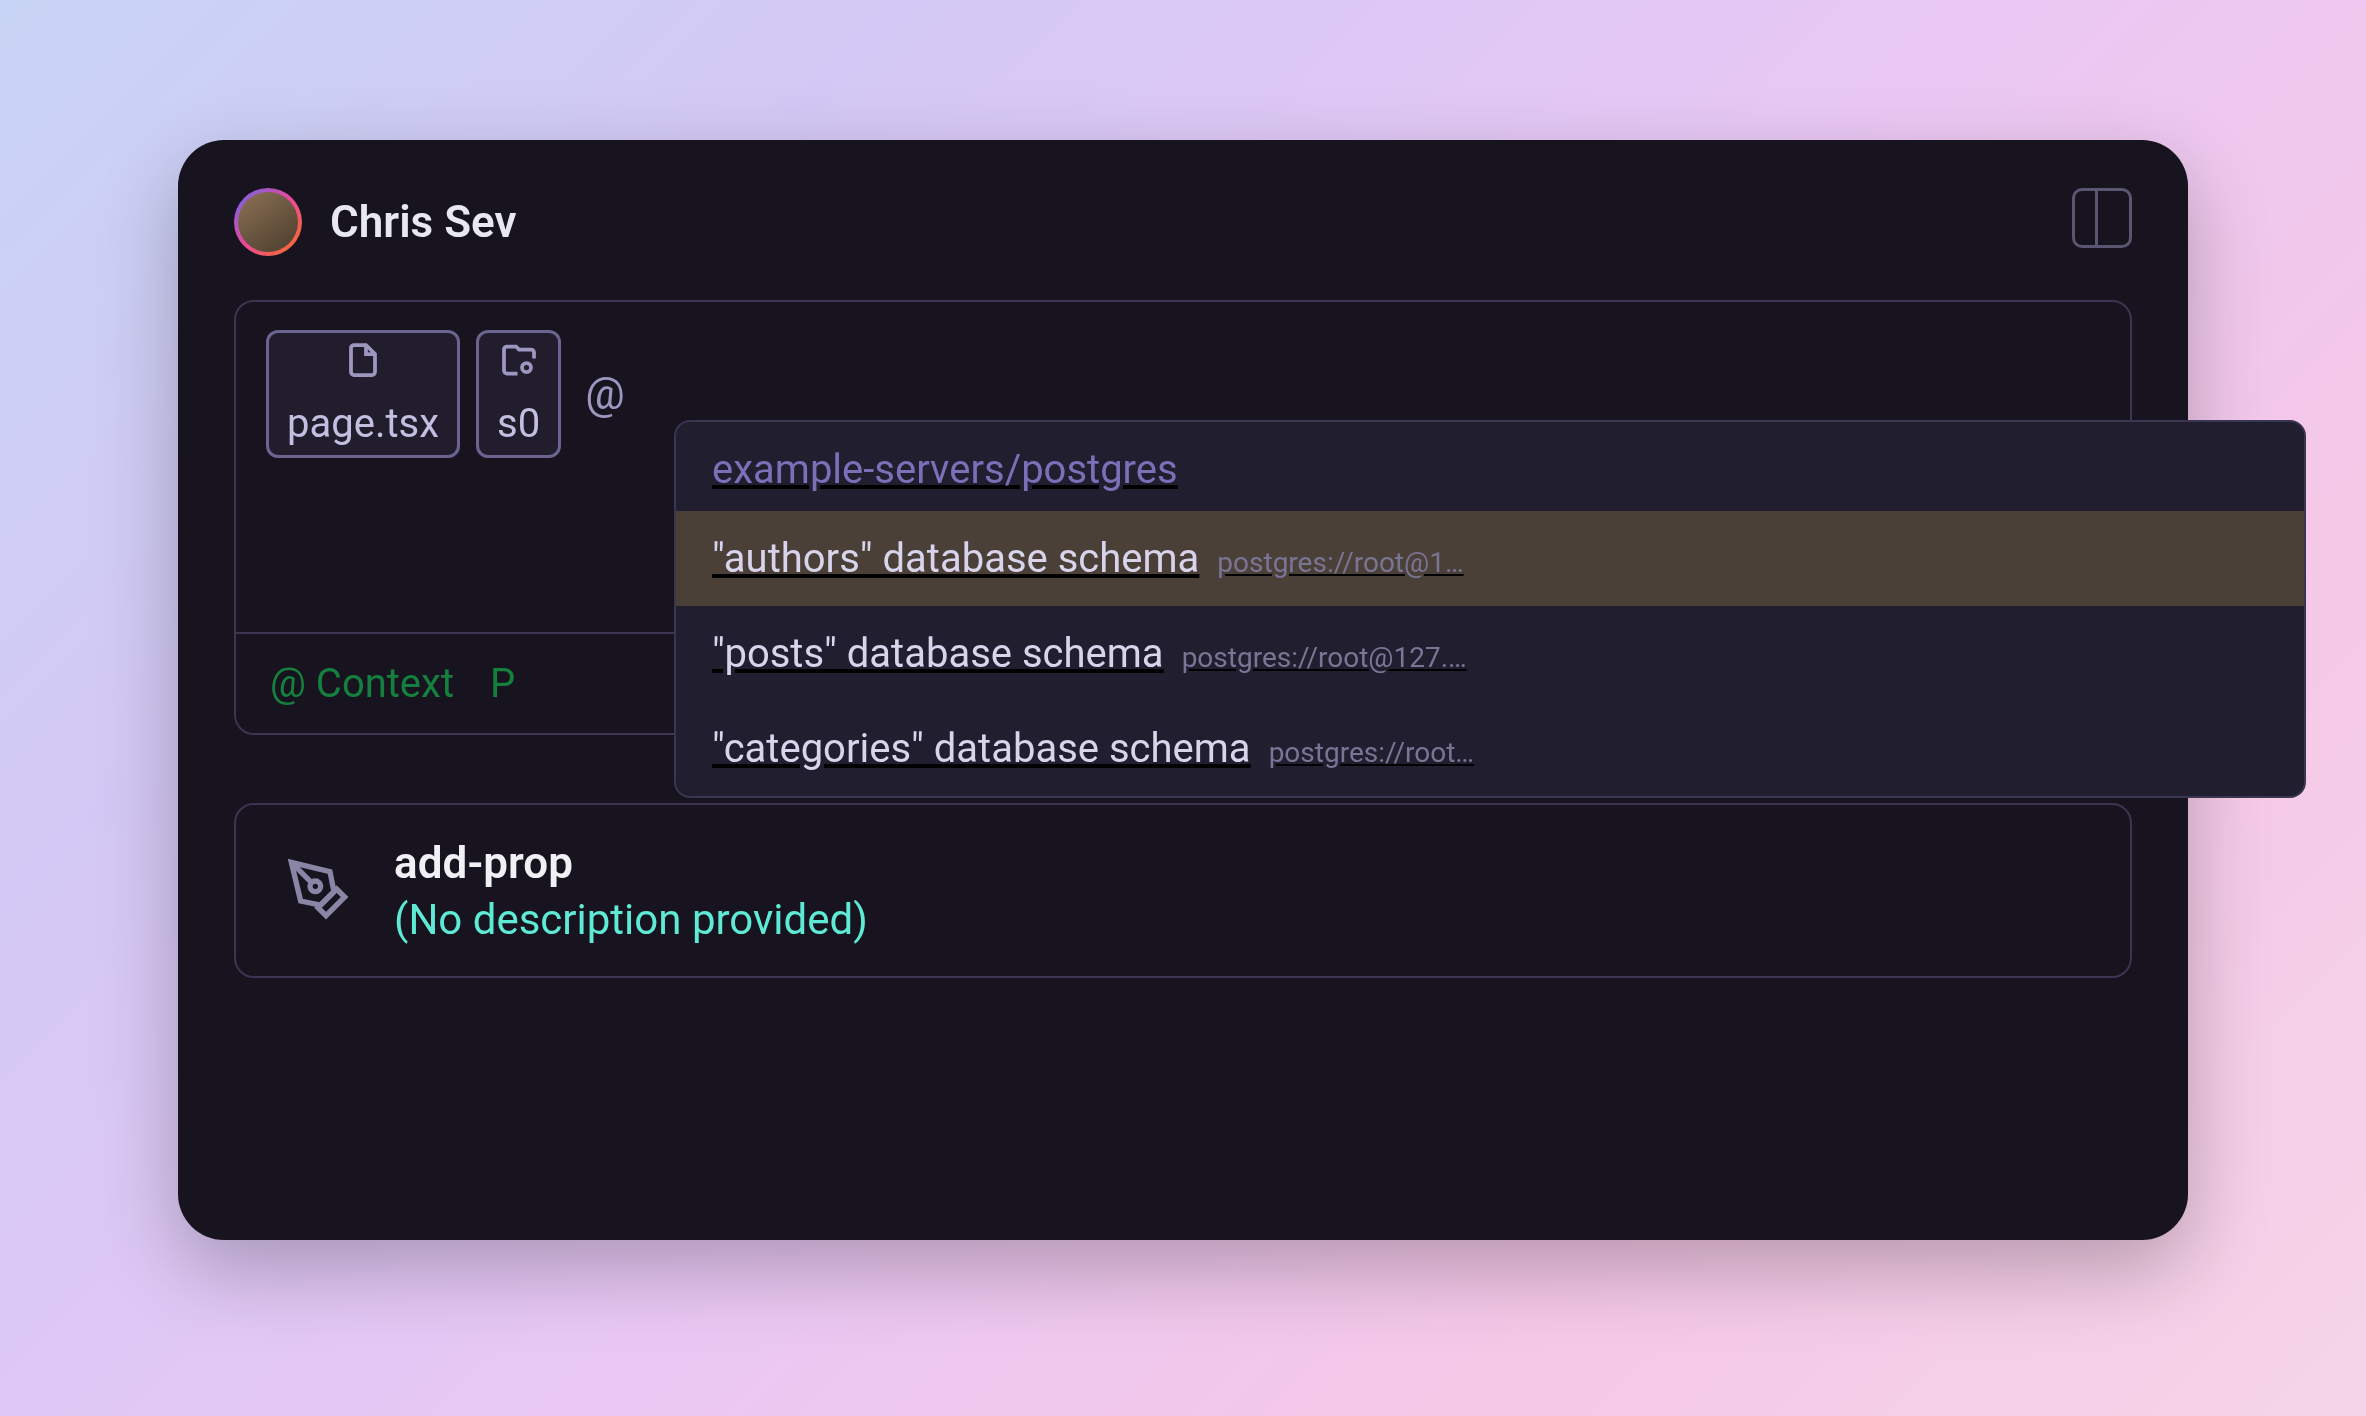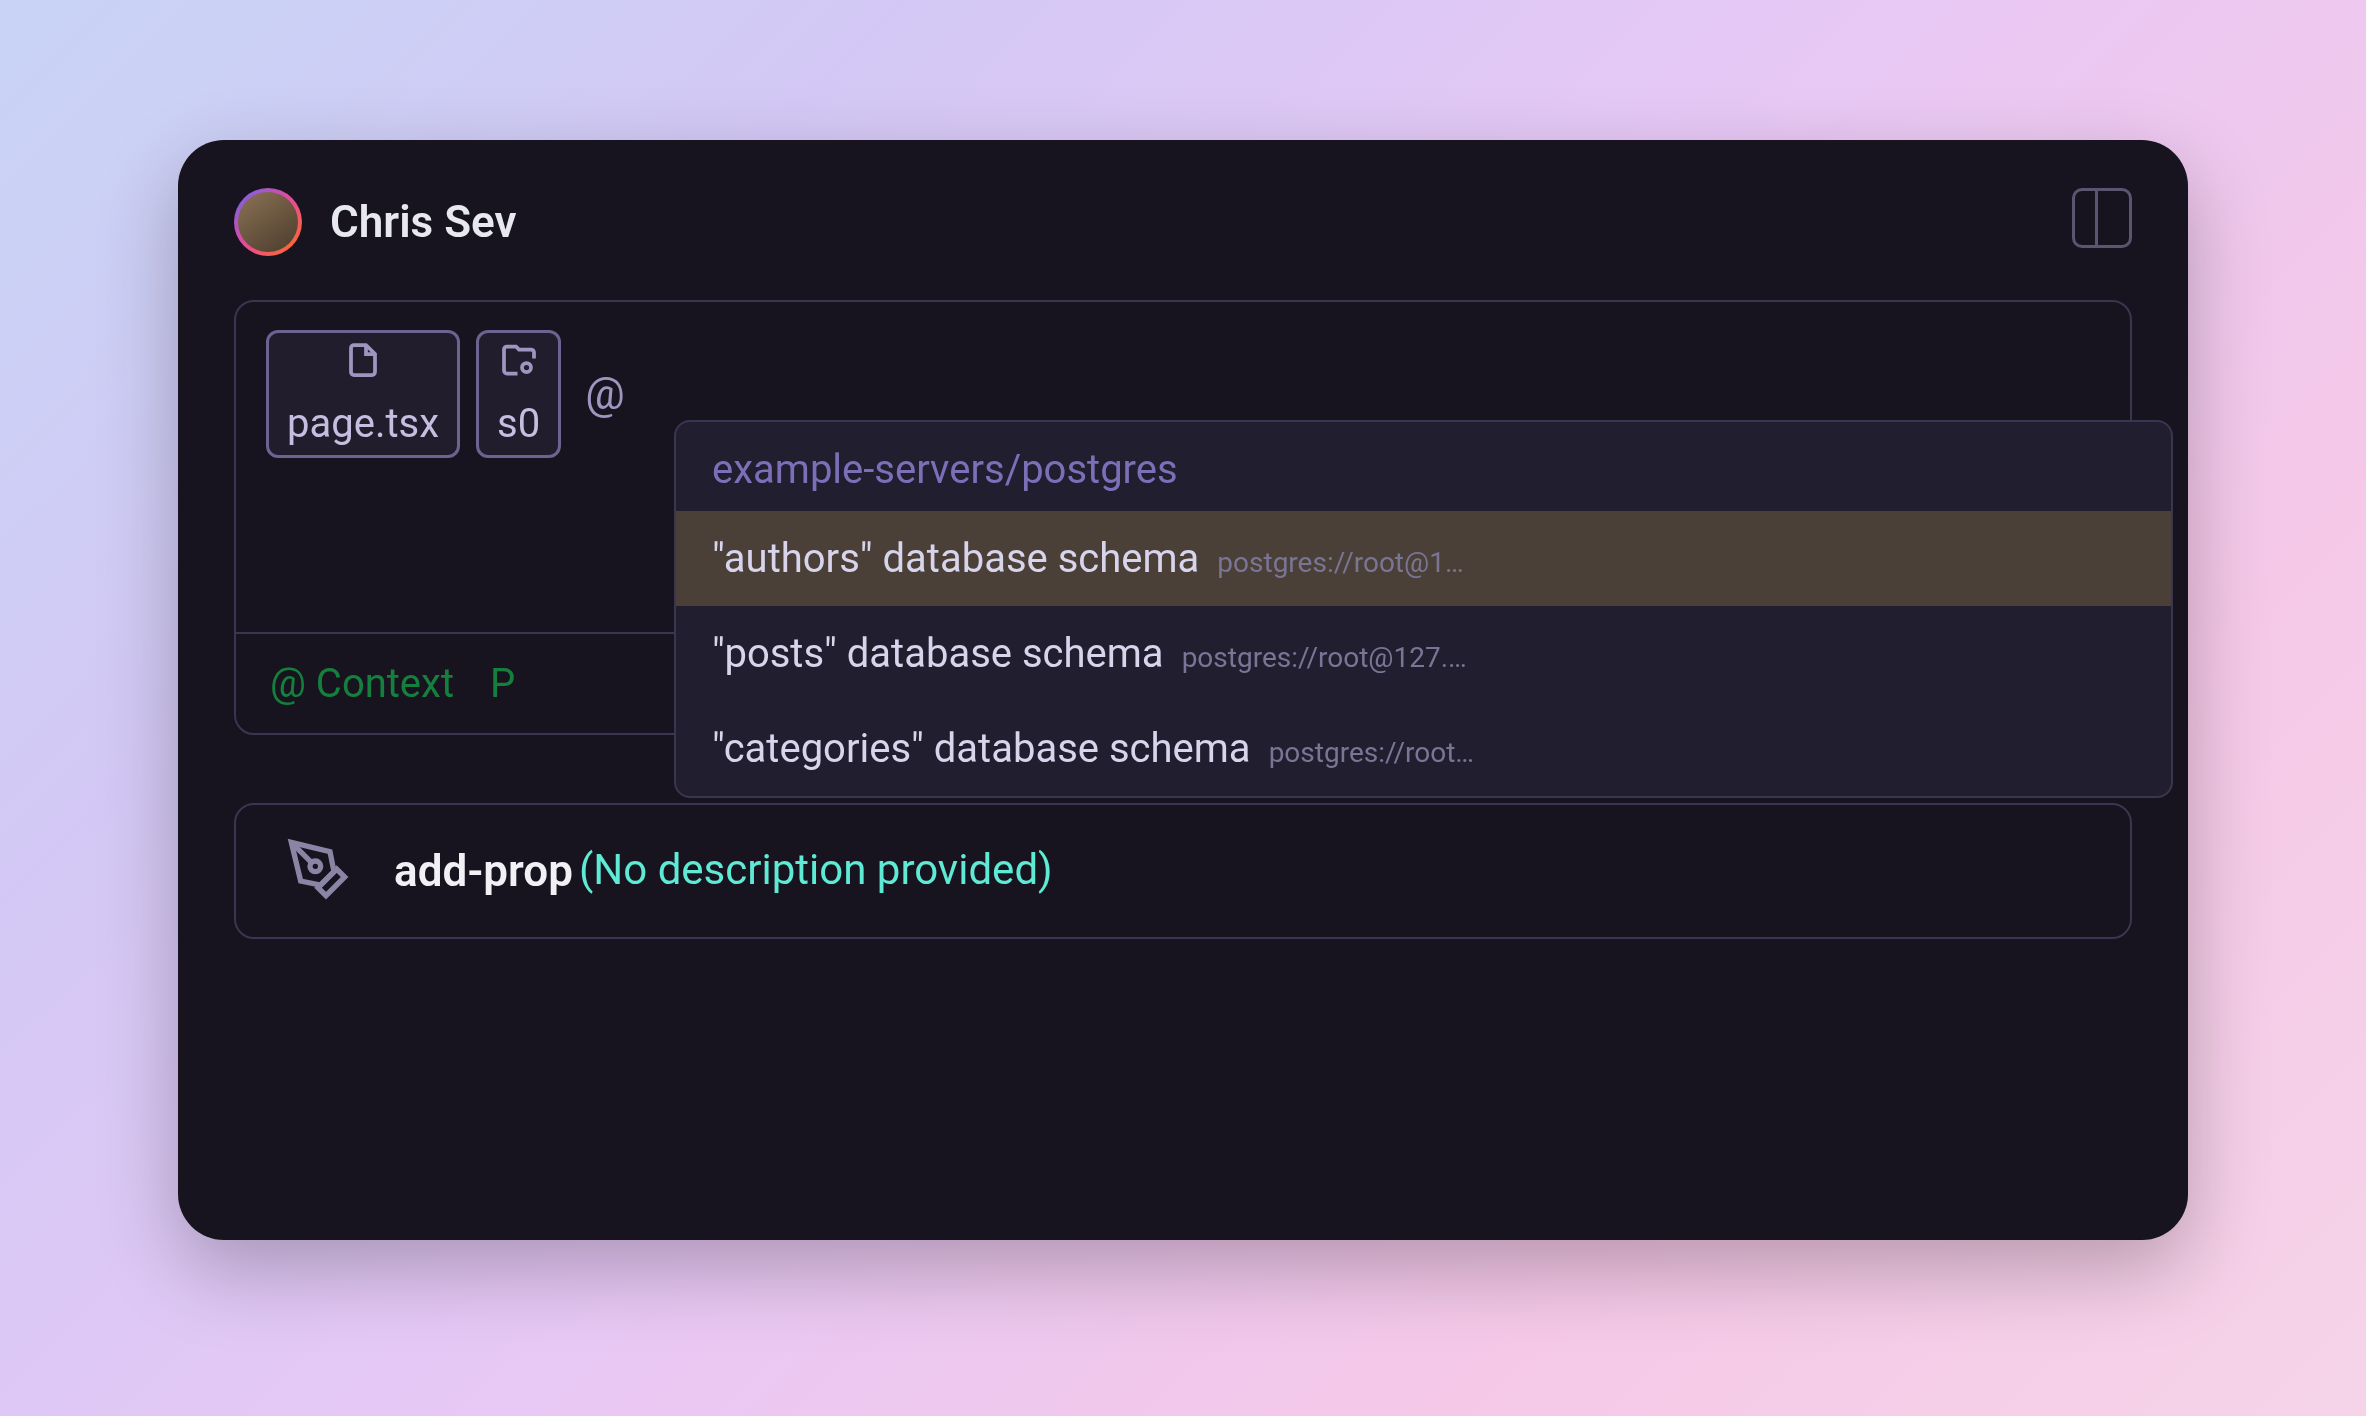--- a/index.html
+++ b/index.html
@@ -143,26 +143,27 @@
       font-size: 40px;
       display: flex;
       align-items: center;
       gap: 10px;
     }
 
     .dropdown {
       position: absolute;
       top: 118px;
       left: 438px;
-      width: 1499px;
+      width: 1632px;
       background: #211e2f;
       border: 2px solid #3a3550;
       border-radius: 16px;
       z-index: 10;
       overflow: hidden;
+      text-decoration: underline;
     }
 
     .dropdown-header {
       padding: 24px 36px 18px 36px;
       color: #7c6fb8;
       font-size: 40px;
     }
 
     .dropdown-item {
       padding: 24px 36px;
@@ -209,21 +210,21 @@
     .card-icon svg {
       width: 64px;
       height: 64px;
       stroke: #8a85a5;
       fill: none;
       stroke-width: 2;
     }
 
     .card-text {
       display: flex;
-      flex-direction: row;
+      flex-direction: column;
       gap: 6px;
     }
 
     .card-title {
       color: #f0f0f5;
       font-size: 44px;
       font-weight: 600;
     }
 
     .card-desc {

